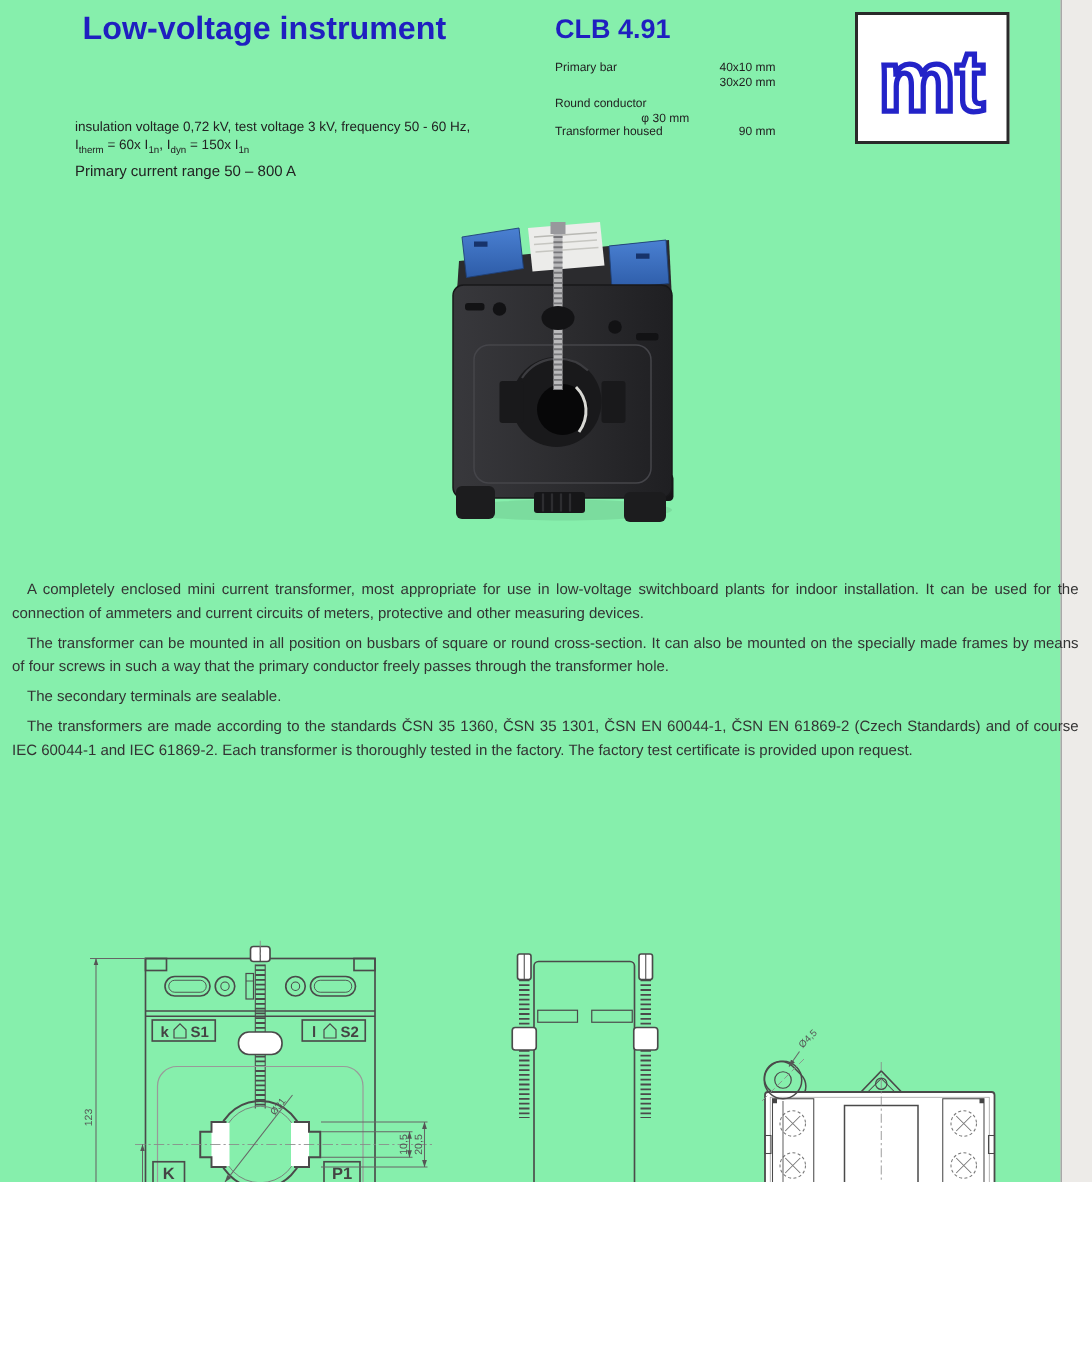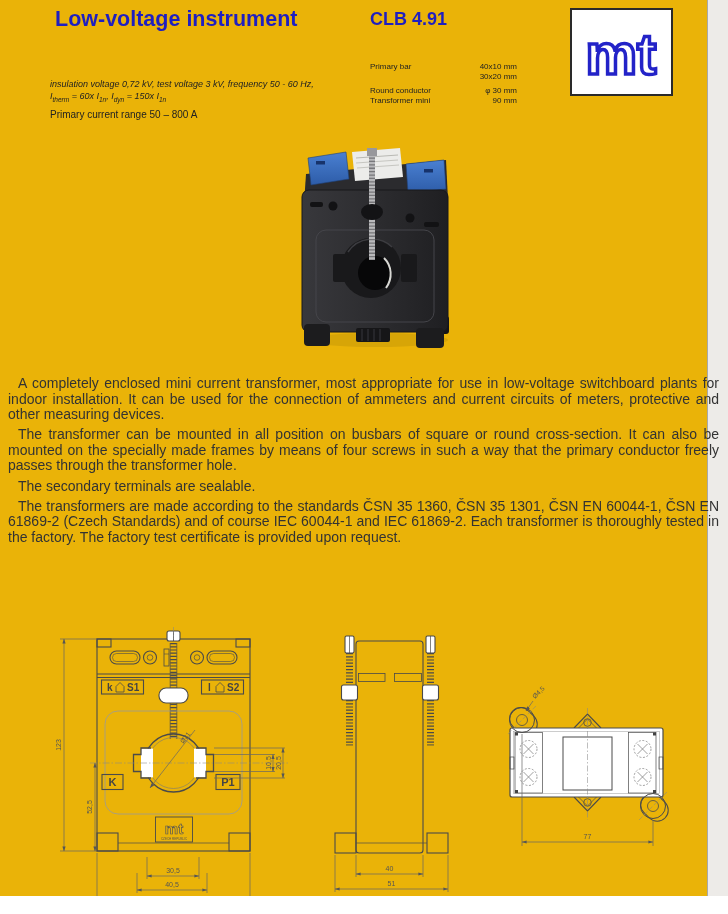--- a/index.html
+++ b/index.html
@@ -1,31 +1,31 @@
 <!DOCTYPE html>
 <html><head>
 <meta charset="utf-8">
 <style>
   html,body{margin:0;padding:0;background:#fff;}
-  .page{position:relative;width:728px;height:896px;background:#eab308;
+  .page{position:relative;width:728px;height:788px;background:#86efac;
         font-family:"Liberation Sans",sans-serif;overflow:hidden;color:#333;}
   .edge{position:absolute;right:0;top:0;width:20px;height:914px;background:#edebe8;border-left:1px solid #a8a8a8;}
   .title{position:absolute;left:55px;top:6px;font-size:21.5px;font-weight:bold;color:#1f1fc0;line-height:26px;}
   .model{position:absolute;left:370px;top:9px;font-size:18px;font-weight:bold;color:#1f1fc0;}
-  .specs{position:absolute;left:370px;top:40px;width:147px;font-size:8px;color:#222;margin-top:22px;}
+  .specs{position:absolute;left:370px;top:40px;width:147px;font-size:8px;color:#222;}
   .specrow{display:flex;justify-content:space-between;line-height:9.5px;}
-  .specrow.gap{margin-top:5px;}
+  .specrow.gap{margin-top:5px;flex-direction:column;}
   .specrow .v{text-align:center;}
   .logobox{position:absolute;left:570px;top:8px;width:99px;height:84px;border:2px solid #2a2a2a;
            display:flex;align-items:center;justify-content:center;background:#fff;}
-  .intro{position:absolute;left:50px;top:79px;font-size:9px;color:#222;line-height:11.5px;font-style:italic;}
+  .intro{position:absolute;left:50px;top:79px;font-size:9px;color:#222;line-height:11.5px;}
   .intro sub{font-size:6.5px;}
   .range{position:absolute;left:50px;top:109px;font-size:10px;color:#222;}
   .photo{position:absolute;left:296px;top:138px;}
-  .paras{position:absolute;left:8px;top:376px;width:711px;font-size:14px;line-height:15.6px;
+  .paras{position:absolute;left:8px;top:386px;width:711px;font-size:10px;line-height:15.6px;
          text-align:justify;color:#333;}
   .paras p{margin:0 0 4.5px 0;text-indent:10px;}
   .dwg{position:absolute;}
   .d-front{left:38px;top:627px;}
   .d-side{left:323px;top:627px;}
   .d-top{left:488px;top:660px;}
   svg text{font-family:"Liberation Sans",sans-serif;}
 </style>
 </head>
 <body>
@@ -45,21 +45,21 @@
     </div>
     <div class="specrow">
       <span></span>
       <span class="v">30x20 mm</span>
     </div>
     <div class="specrow gap">
       <span>Round conductor</span>
       <span class="v">φ 30 mm</span>
     </div>
     <div class="specrow">
-      <span>Transformer mini</span>
+      <span>Transformer housed</span>
       <span class="v">90 mm</span>
     </div>
   </div>
 
   <div class="logobox">
     <svg width="95" height="80" viewBox="0 0 95 80">
       <text x="47" y="62" text-anchor="middle" font-size="58" font-weight="bold" fill="#ffffff" stroke="#2323c8" stroke-width="3.5">mt</text>
     </svg>
   </div>
 

